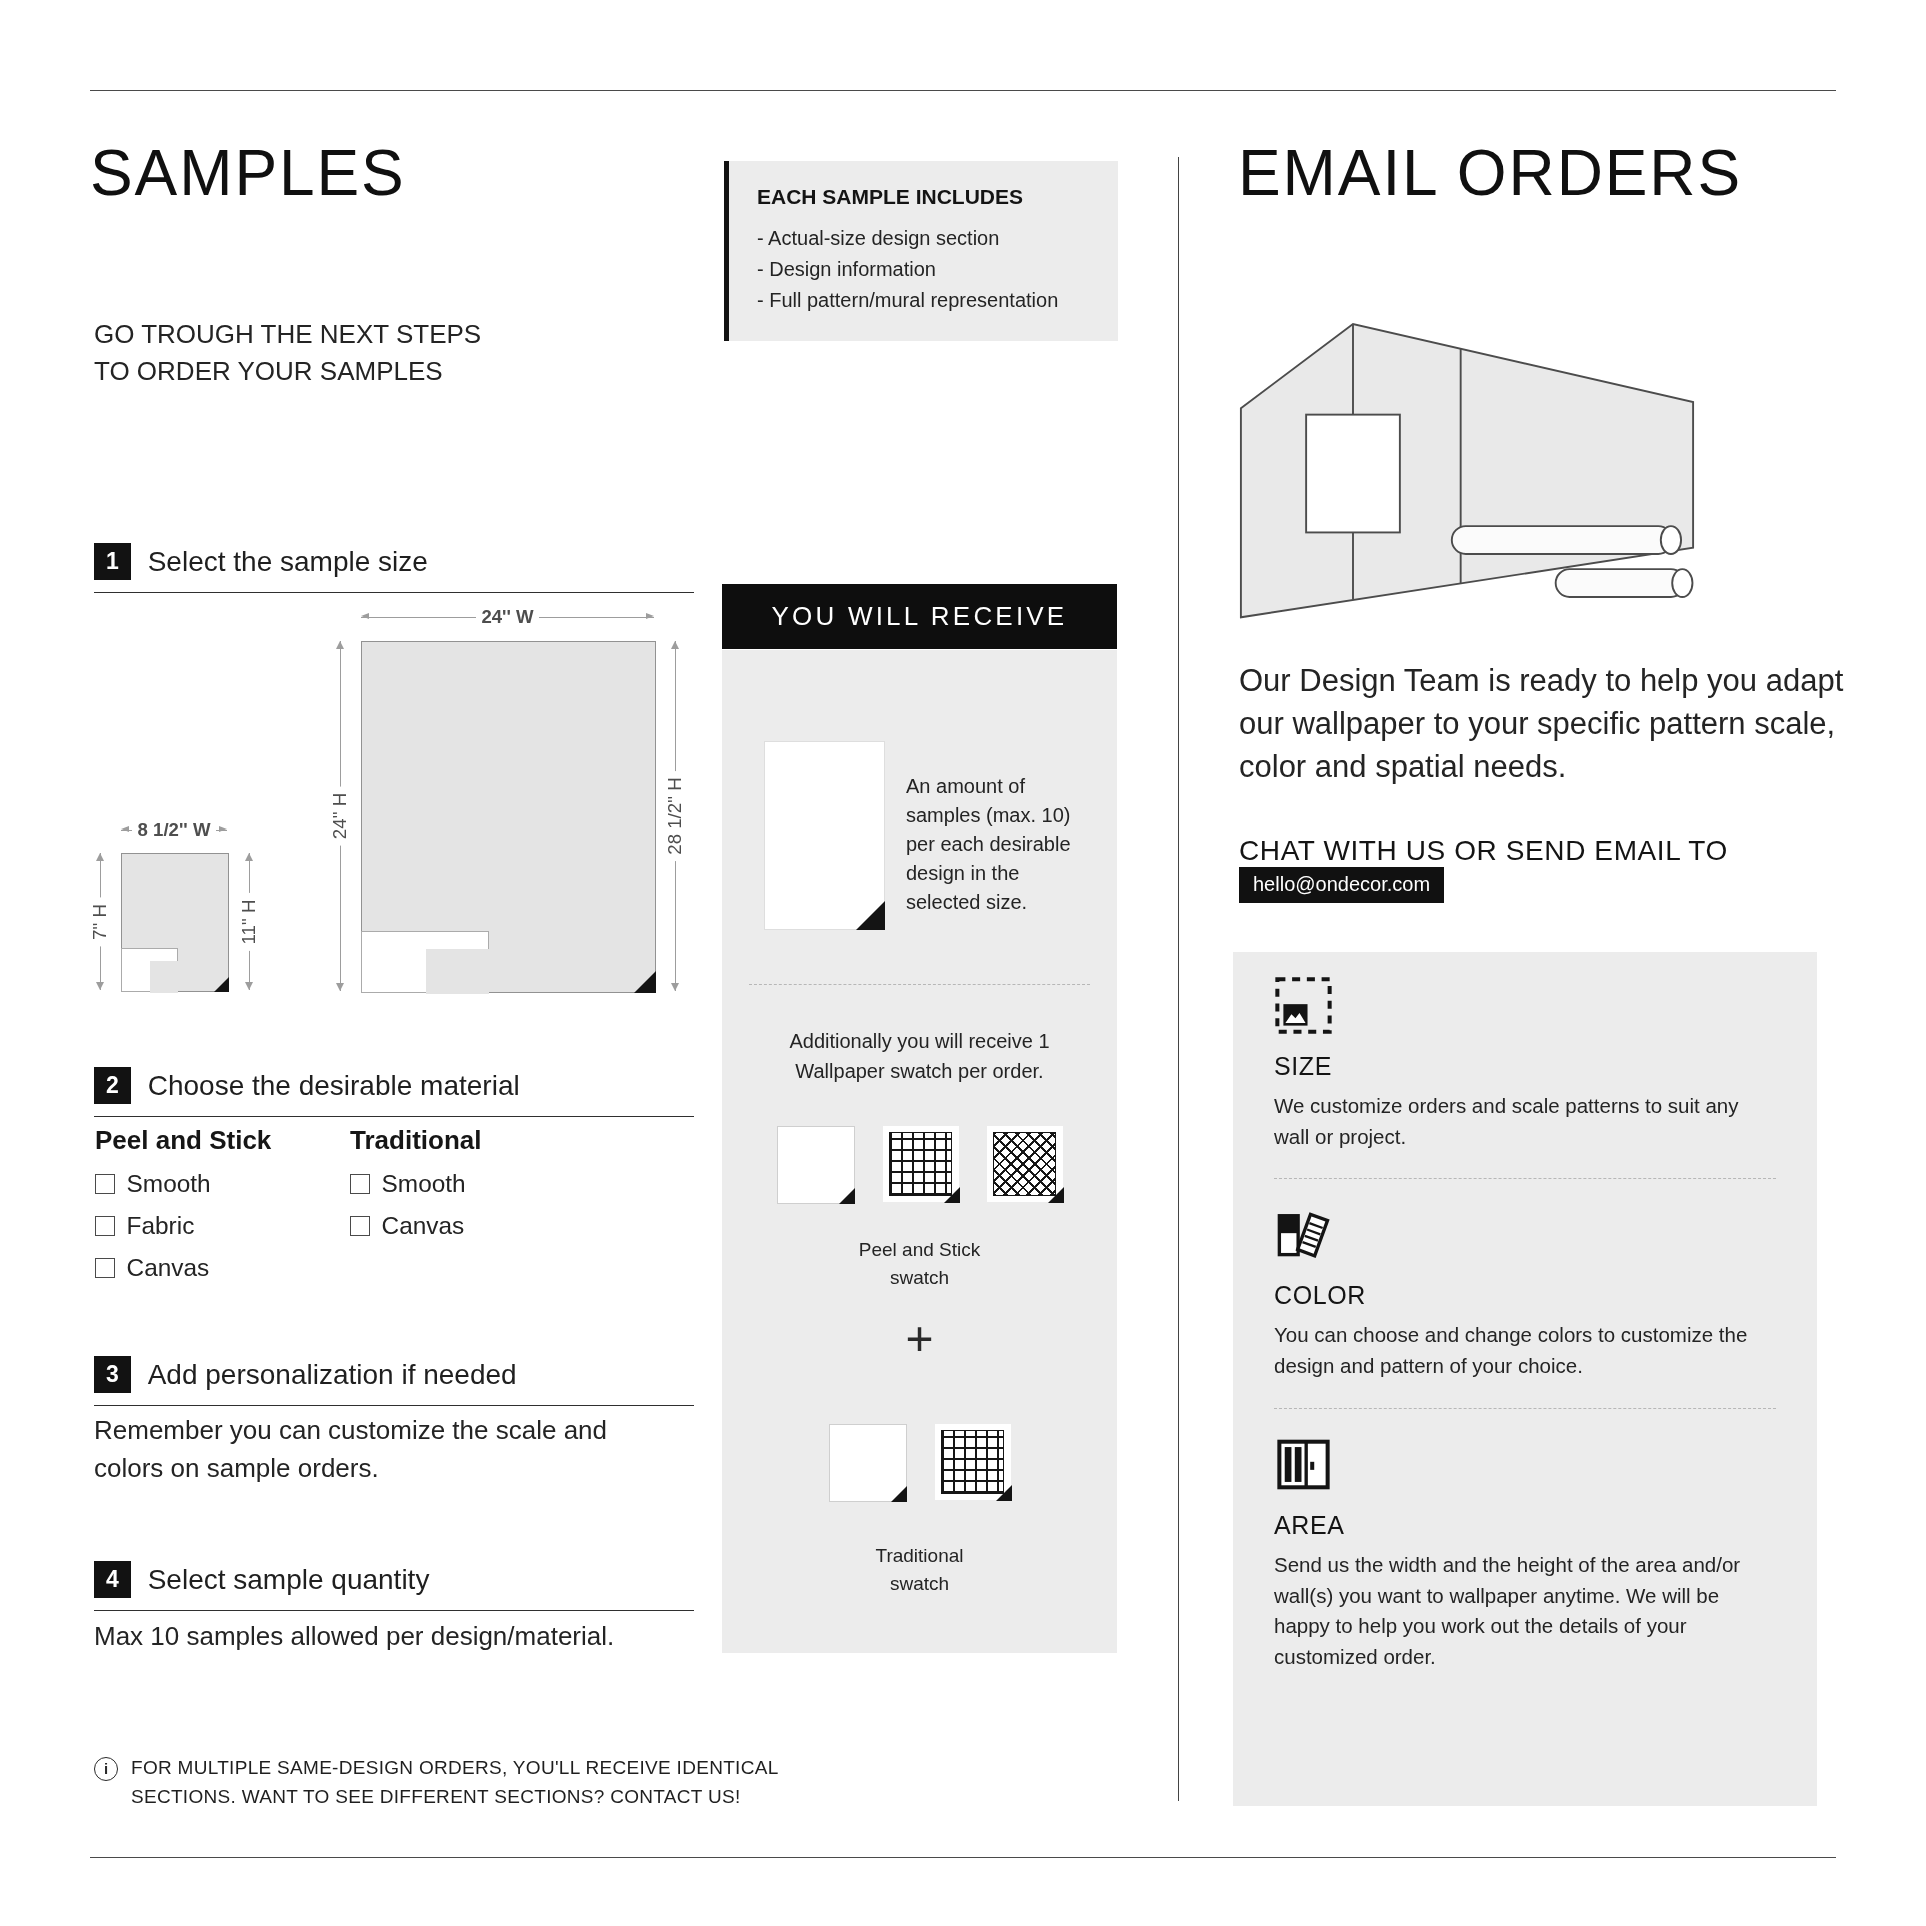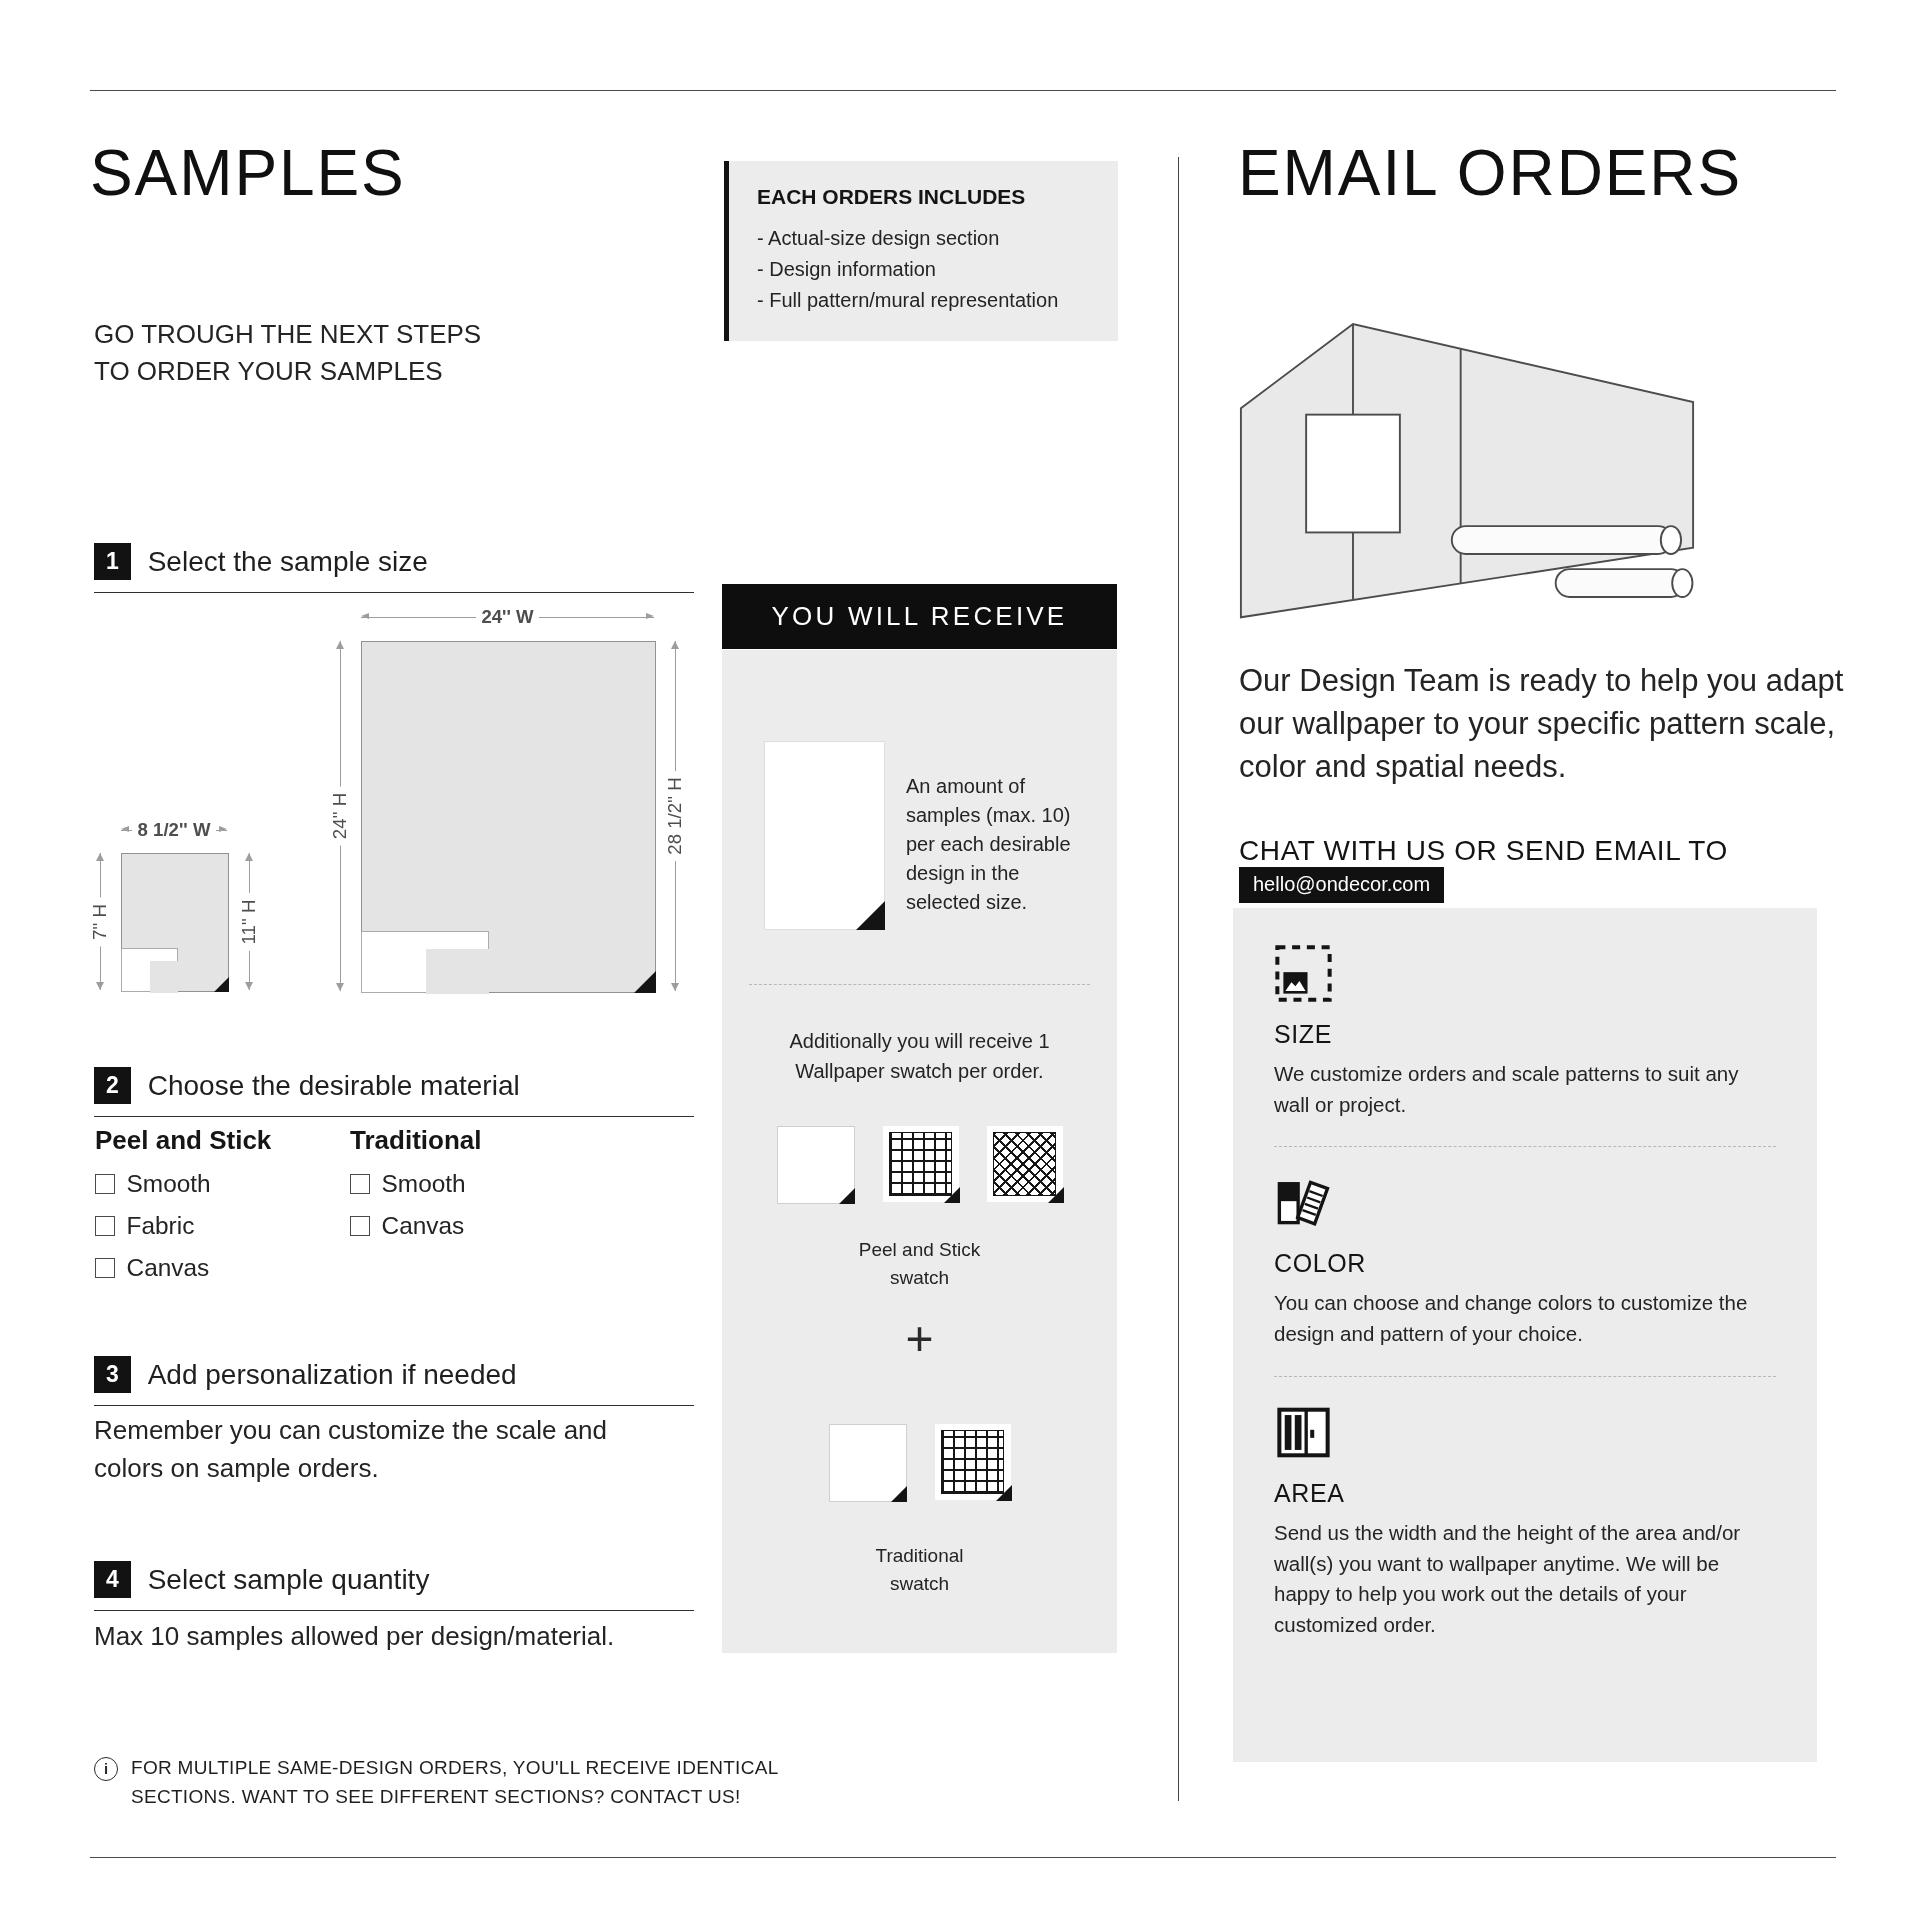--- a/index.html
+++ b/index.html
@@ -63,21 +63,21 @@
   .sw .pat { position:absolute; inset:6.4px; border:1.9px solid #161616; }
   .pat-grid  { background-image: repeating-linear-gradient(0deg,#161616 0 1.9px,transparent 1.9px 11px), repeating-linear-gradient(90deg,#161616 0 1.9px,transparent 1.9px 11px); }
   .pat-cross { background-image: repeating-linear-gradient(45deg,#161616 0 1.9px,transparent 1.9px 8.3px), repeating-linear-gradient(135deg,#161616 0 1.9px,transparent 1.9px 8.3px); }
   .sw-caption { position:absolute; left:0; right:0; text-align:center; font-size:19px; line-height:1.45; color:#242424; }
   .plus { position:absolute; left:0; right:0; text-align:center; font-size:48px; font-weight:300; color:#2a2a2a; }
 
   .custom-intro { position:absolute; left:1239px; top:660px; width:607px; font-size:31px; line-height:1.38; color:#242424; }
   .contact-label { position:absolute; left:1239px; top:835px; font-size:28px; letter-spacing:0.6px; color:#141414; }
   .email-badge { position:absolute; left:1239px; top:867px; background:#111111; color:#ffffff; font-size:20px; padding:6.4px 14px; }
 
-  .features-panel { position:absolute; left:1233px; top:908px; width:584px; height:854px; background:#ececec; padding:36px 41px; box-sizing:border-box; }
+  .features-panel { position:absolute; left:1233px; top:952px; width:584px; height:854px; background:#ececec; padding:24px 41px; box-sizing:border-box; }
   .f-icon { width:59px; height:59px; }
   .f-name { font-size:25px; letter-spacing:0.6px; color:#141414; margin-top:16.7px; }
   .f-text { font-size:20.5px; line-height:1.5; color:#242424; margin-top:10.3px; }
   .feat-dash { border-top:1.3px dashed #b7b7b7; margin:26px 0; }
 
   .house-wrap { position:absolute; left:1239px; top:320px; width:456px; height:307px; }
 </style>
 </head>
 <body>
 
@@ -174,21 +174,21 @@
     <span class="step-label">Select sample quantity</span>
   </div>
   <div class="body-text" style="left:94px; top:1618px; width:600px;">Max 10 samples allowed per design/material.</div>
 
   <div class="footnote" style="left:94px; top:1754px;">
     <span class="info-circle">i</span>
     <span class="footnote-text" style="max-width:693px;">FOR MULTIPLE SAME-DESIGN ORDERS, YOU'LL RECEIVE IDENTICAL SECTIONS. WANT TO SEE DIFFERENT SECTIONS? CONTACT US!</span>
   </div>
 
   <div class="includes-box">
-    <div class="includes-title">EACH ORDERS INCLUDES</div>
+    <div class="includes-title">EACH SAMPLE INCLUDES</div>
     <div class="inc-item">- Actual-size design section</div>
     <div class="inc-item">- Design information</div>
     <div class="inc-item">- Full pattern/mural representation</div>
   </div>
 
   <div class="receive-bar">YOU WILL RECEIVE</div>
 
   <div class="receive-panel">
     <div class="page-icon fold" style="--fs:29.5px;"></div>
     <div class="receive-text">An amount of samples (max. 10) per each desirable design in the selected size.</div>

